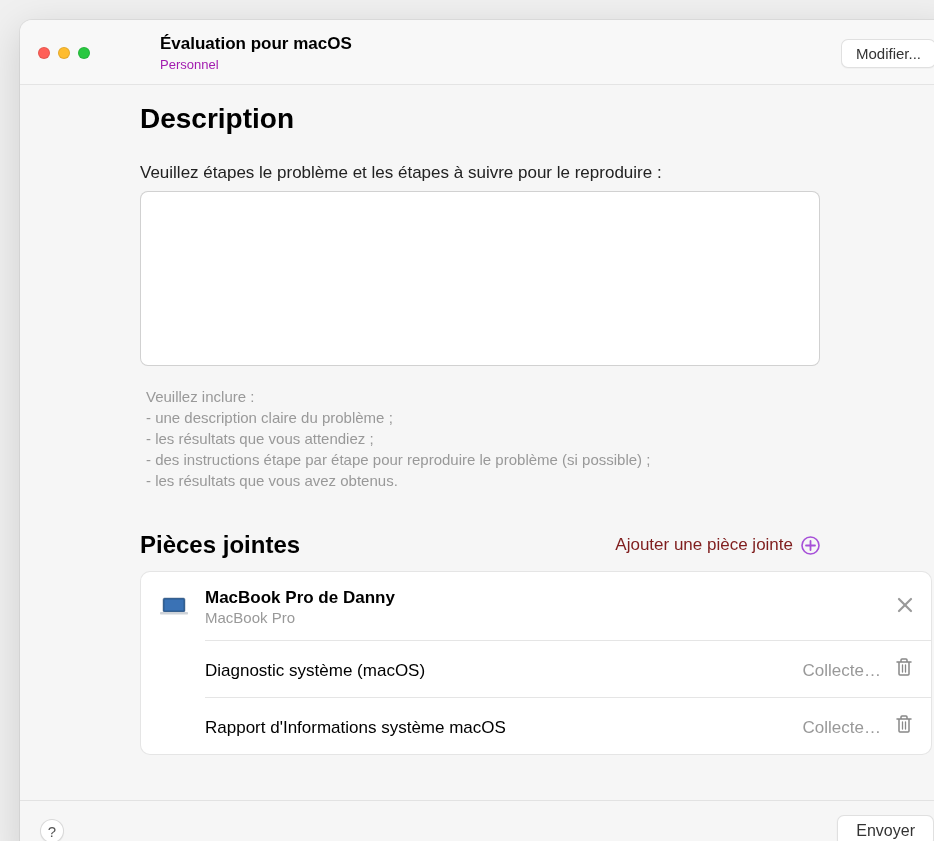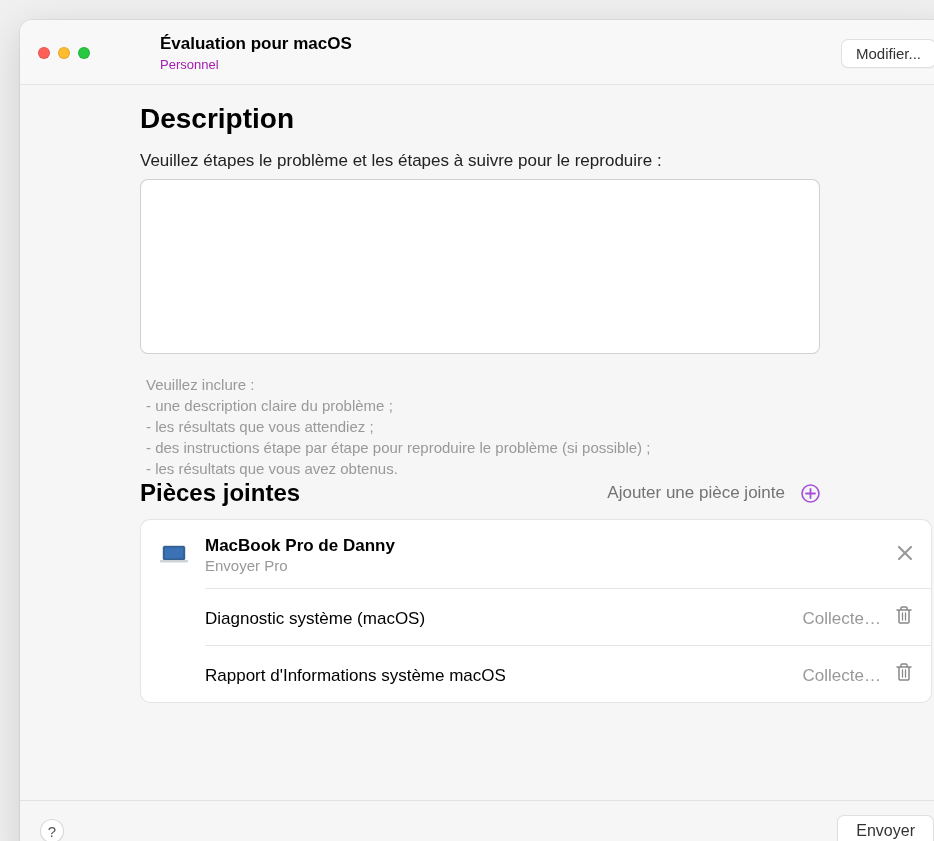--- a/index.html
+++ b/index.html
@@ -72,21 +72,21 @@
     .content {
       flex: 1;
       padding: 10px 20px 0 120px;
       overflow-y: auto;
     }
     .section-heading {
       font-size: 28px;
       font-weight: 700;
       color: #000;
       margin-top: 8px;
-      margin-bottom: 16px;
+      margin-bottom: 28px;
     }
     .section-label {
       font-size: 17px;
       color: #222;
       margin-bottom: 8px;
     }
     .description-textarea {
       width: 680px;
       height: 175px;
       border: 1px solid rgba(0,0,0,0.18);
@@ -101,34 +101,35 @@
       margin-top: 16px;
       font-size: 15px;
       color: #999;
       line-height: 1.4;
       padding-left: 6px;
     }
     .attachments-header {
       display: flex;
       align-items: center;
       justify-content: space-between;
+      margin-top: 40px;
       margin-bottom: 12px;
       width: 680px;
       text-align: center;
     }
     .attach-heading {
       font-size: 24px;
       font-weight: 700;
       color: #000;
     }
     .add-attachment {
       display: flex;
       align-items: center;
-      gap: 16px;
-      color: #737373;
+      gap: 8px;
+      color: #7f1d1d;
       font-size: 17px;
       cursor: pointer;
       font-weight: 400;
     }
     .plus-circle {
       width: 19px;
       height: 19px;
       display: inline-flex;
       align-items: center;
       justify-content: center;
@@ -282,21 +283,21 @@
       <div class="attachment-device">
         <div class="device-icon">
           <svg width="30" height="20" viewBox="0 0 30 20">
             <rect x="4" y="1" width="22" height="14" rx="1.5" fill="#2b5b8f" stroke="#5a7090" stroke-width="0.5"></rect>
             <rect x="5.5" y="2.5" width="19" height="11" fill="#3a72b5"></rect>
             <rect x="1" y="15" width="28" height="2.5" rx="0.7" fill="#cfd3d8"></rect>
           </svg>
         </div>
         <div class="device-info">
           <div class="device-name">MacBook Pro de Danny</div>
-          <div class="device-type">Envoyer Pro</div>
+          <div class="device-type">MacBook Pro</div>
         </div>
         <div class="remove-x">
           <svg width="16" height="16" viewBox="0 0 16 16">
             <line x1="2" y1="2" x2="14" y2="14" stroke="#999" stroke-width="2.2" stroke-linecap="round"></line>
             <line x1="14" y1="2" x2="2" y2="14" stroke="#999" stroke-width="2.2" stroke-linecap="round"></line>
           </svg>
         </div>
       </div>
 
       <div class="divider-indent"></div>

